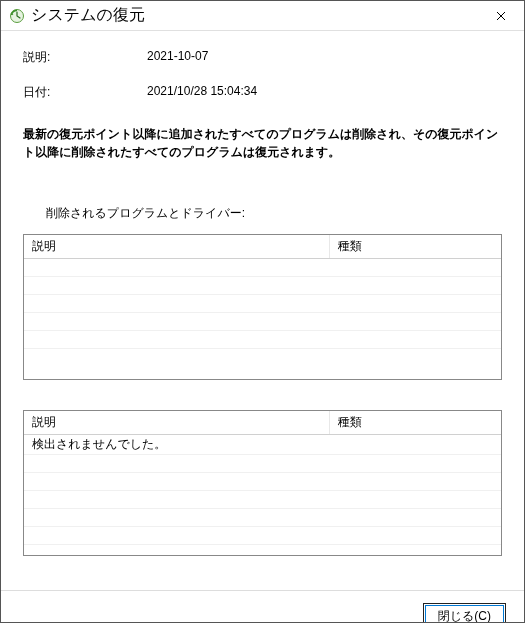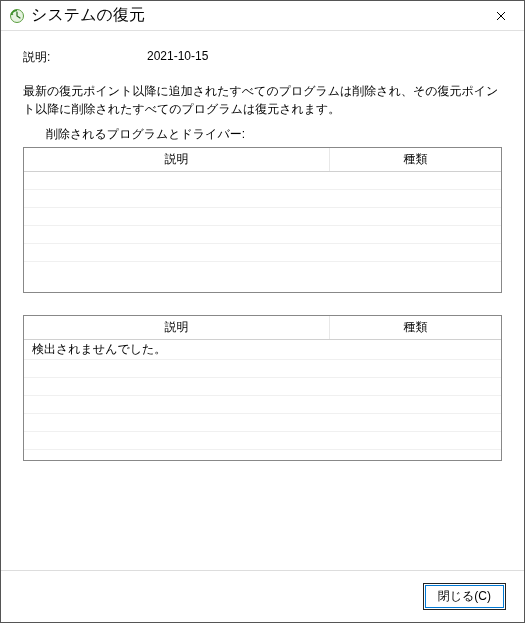--- a/index.html
+++ b/index.html
@@ -23,36 +23,36 @@
     .titlebar-icon { width: 16px; height: 16px; margin-right: 6px; }
     .titlebar-title { flex: 1; font-size: 16px; }
     .close-btn {
       width: 46px; height: 30px;
       display: flex; align-items: center; justify-content: center;
       cursor: pointer;
     }
     .content {
       flex: 1;
       padding: 18px 22px 12px 22px;
-      display: flex; flex-direction: column;
+      display: flex; flex-direction: column; gap: 8px;
     }
     .row { display: flex; margin-bottom: 10px; }
     .row-label { width: 124px; }
-    .info-text { margin-top: 6px; margin-bottom: 8px; line-height: 1.5; }
+    .info-text { margin-top: 6px; margin-bottom: 36px; line-height: 1.5; font-weight: bold; }
     .section-label { margin-bottom: 4px; margin-left: 23px; }
     .table-wrap {
       border: 1px solid #888;
       background: #fff;
       margin-bottom: 22px;
     }
     .table-wrap.first { height: 146px; }
     .table-wrap.second { height: 146px; }
     table { width: 100%; border-collapse: collapse; }
     thead th {
-      text-align: center;
+      text-align: left;
       font-weight: normal;
       padding: 3px 8px;
       border-bottom: 1px solid #d0d0d0;
       border-right: 1px solid #e8e8e8;
       background: #fff;
     }
     thead th:last-child { border-right: none; margin-top: 20px; }
     tbody td {
       padding: 1px 8px;
       border-bottom: 1px solid #f0f0f0;
@@ -97,23 +97,27 @@
     <svg viewBox="0 0 10 10" width="10" height="10">
       <path d="M1 1 L9 9 M9 1 L1 9" stroke="currentColor" stroke-width="1"></path>
     </svg>
   </div>
 </div>
 
 <div class="content">
 
   <div class="row">
     <div class="row-label">説明:</div>
-    <div>2021-10-15</div>
+    <div>2021-10-07</div>
   </div>
 
+  <div class="row">
+    <div class="row-label">日付:</div>
+    <div>2021/10/28 15:04:34</div>
+  </div>
 
   <div class="info-text">最新の復元ポイント以降に追加されたすべてのプログラムは削除され、その復元ポイント以降に削除されたすべてのプログラムは復元されます。</div>
 
   <div class="section-label">削除されるプログラムとドライバー:</div>
   <div class="table-wrap first">
     <table>
       <thead>
         <tr>
           <th class="col-desc">説明</th>
           <th class="col-type">種類</th>

